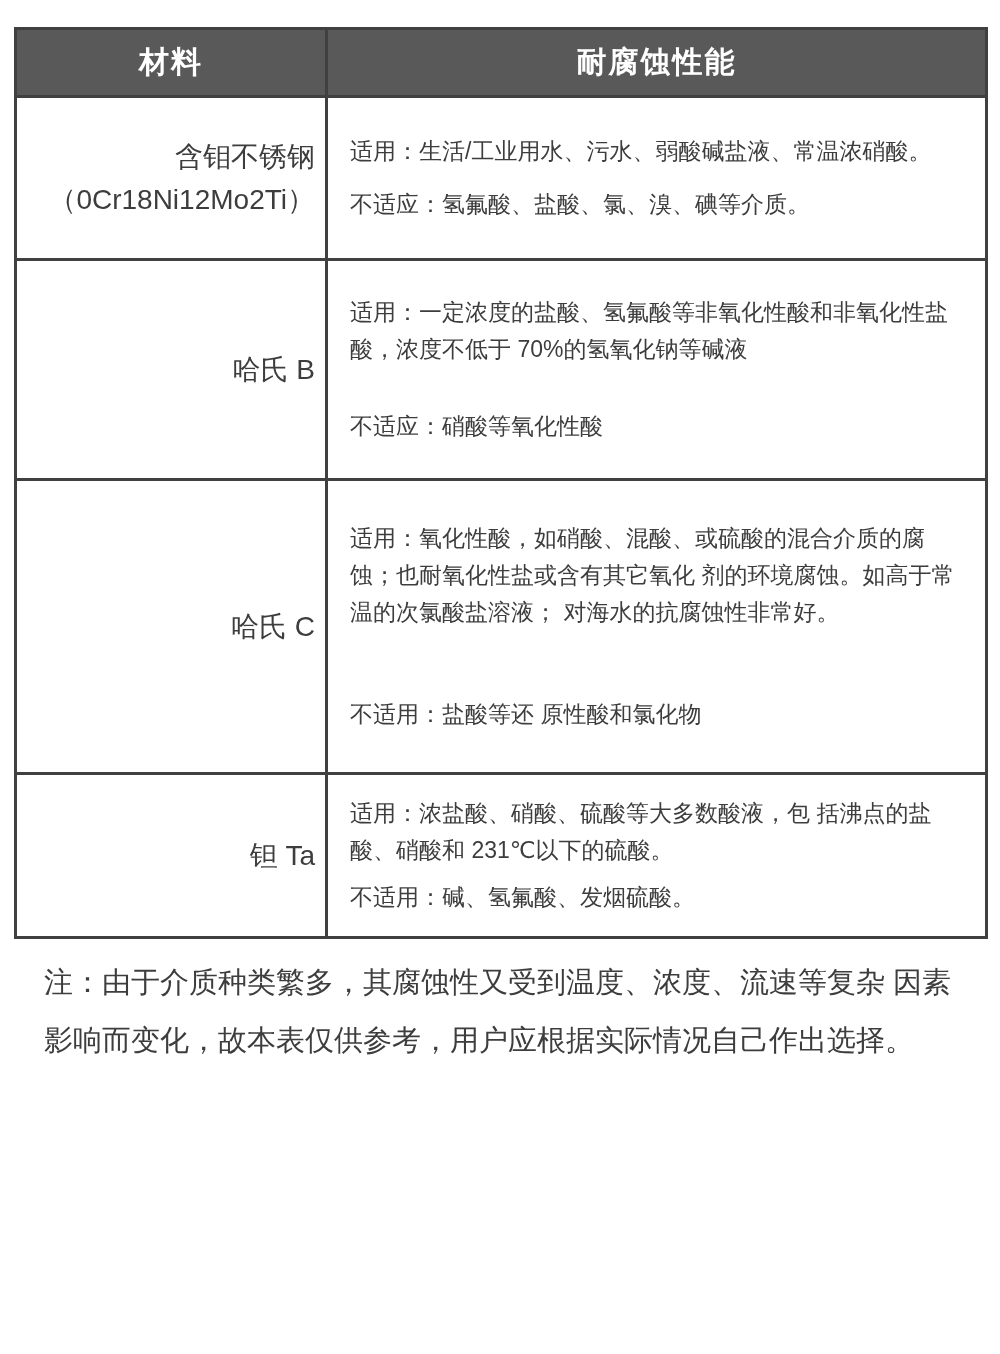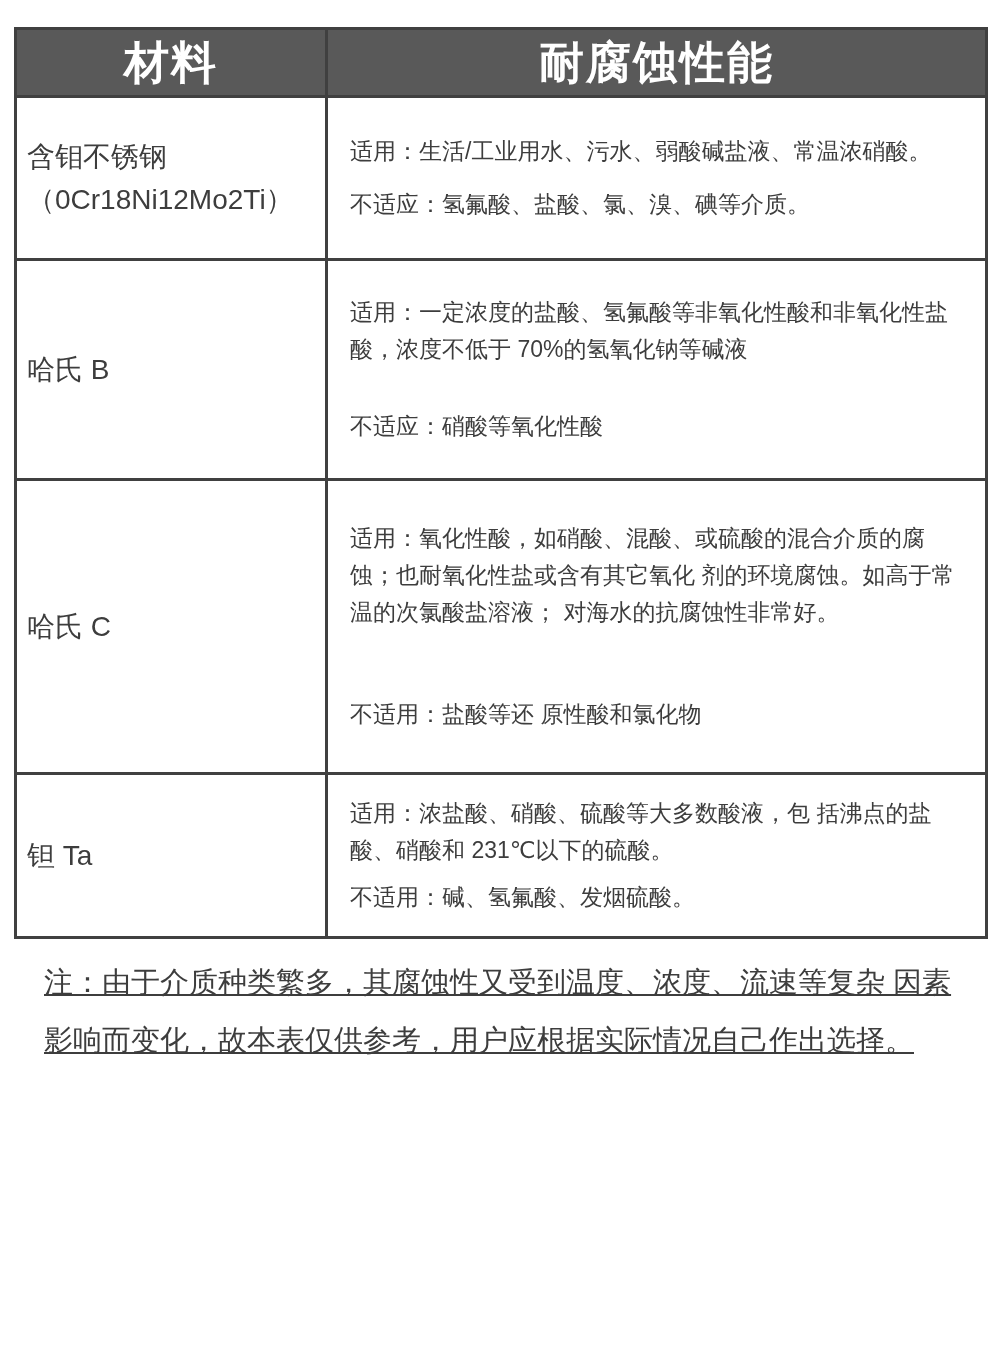--- a/index.html
+++ b/index.html
@@ -26,28 +26,28 @@
   table.corrosion th,
   table.corrosion td {
     border: 3px solid #404040;
     box-sizing: border-box;
   }
   table.corrosion col.c-mat { width: 311px; }
   thead th {
     height: 68px;
     background: #595959;
     color: #ffffff;
-    font-size: 45px;
+    font-size: 30px;
     font-weight: 700;
     text-align: center;
     letter-spacing: 2px;
     padding: 0;
   }
   td.mat {
-    text-align: left;
+    text-align: right;
     vertical-align: middle;
     font-size: 28px;
     line-height: 1.55;
     padding: 0 10px;
     color: #3d3d3d;
   }
   td.perf {
     vertical-align: middle;
     font-size: 23px;
     line-height: 1.62;
@@ -63,21 +63,20 @@
   tr.row-6 td { height: 56px; }
   tr.row-1 td.perf p + p { margin-top: 16px; }
   tr.row-2 td.perf p + p { margin-top: 40px; }
   tr.row-3 td.perf p + p { margin-top: 65px; }
   tr.row-5 td.perf p + p { margin-top: 10px; }
   .notes {
     margin: 14px 18px 0 30px;
     font-size: 29px;
     line-height: 2.0;
     color: #3d3d3d;
-    text-decoration: underline;
   }
   .notes p { margin: 0; }
 </style>
 </head>
 <body>
 
 <div class="page">
   <table class="corrosion">
     <colgroup>
       <col class="c-mat">

